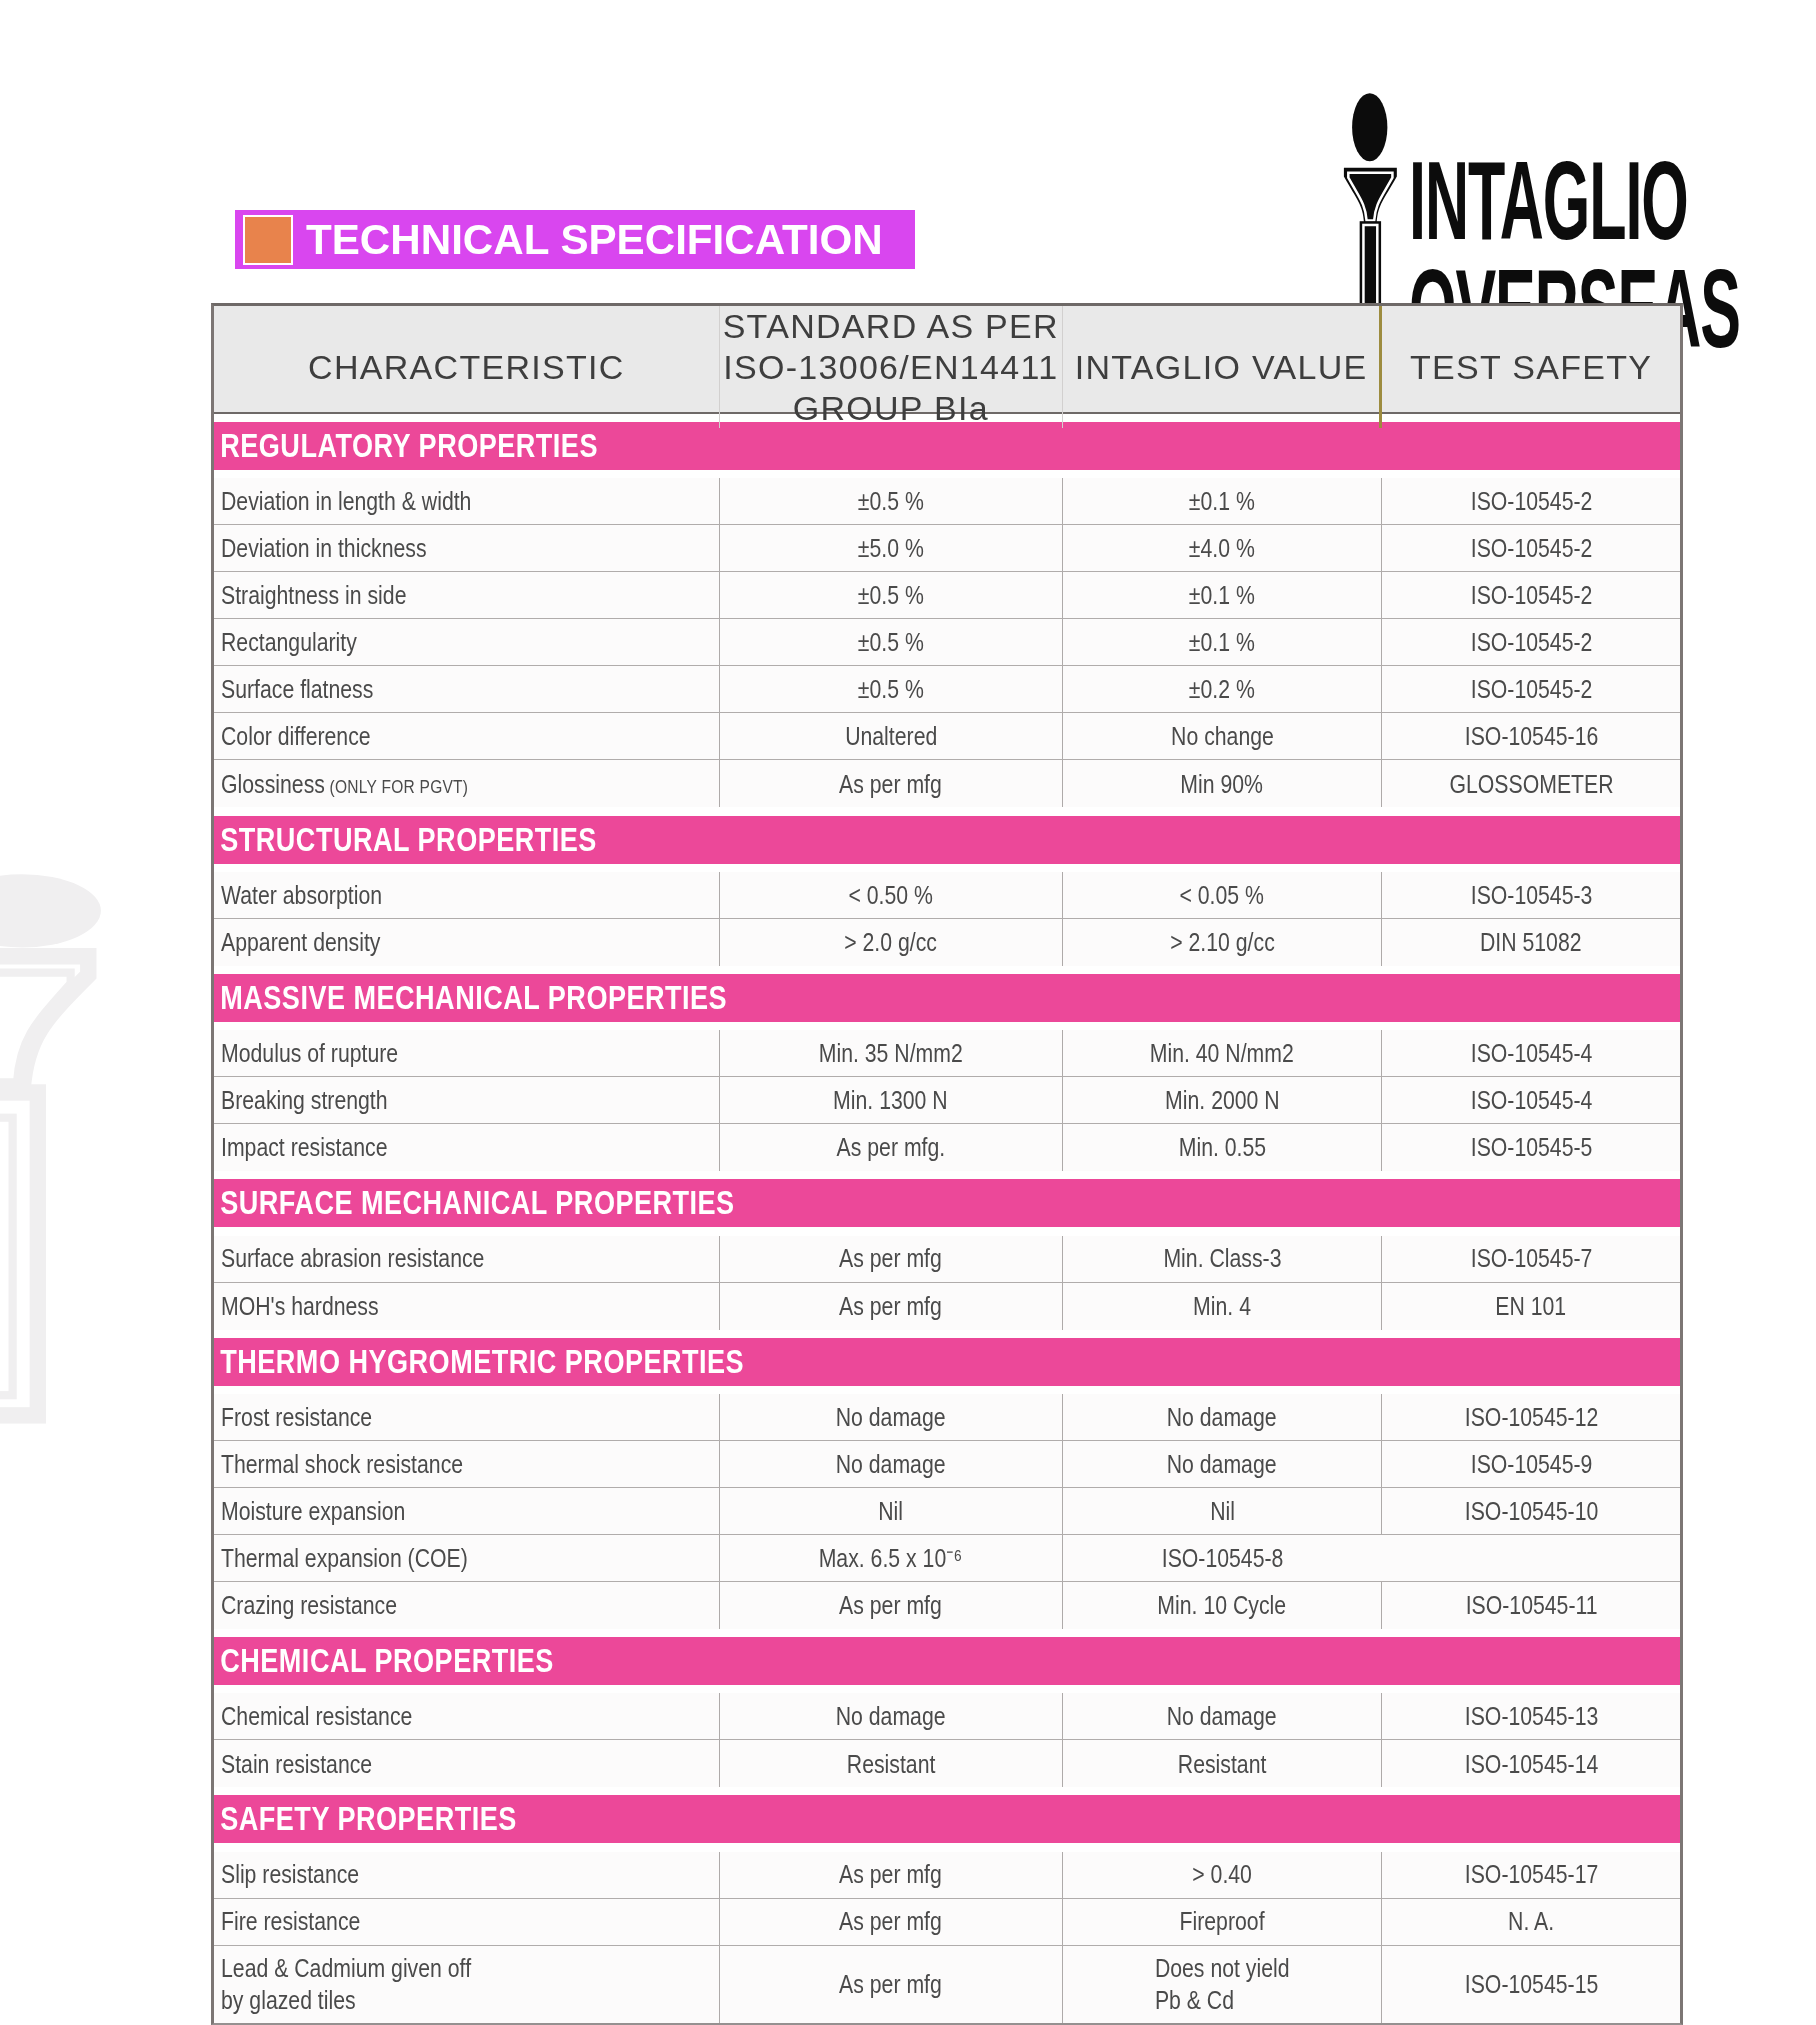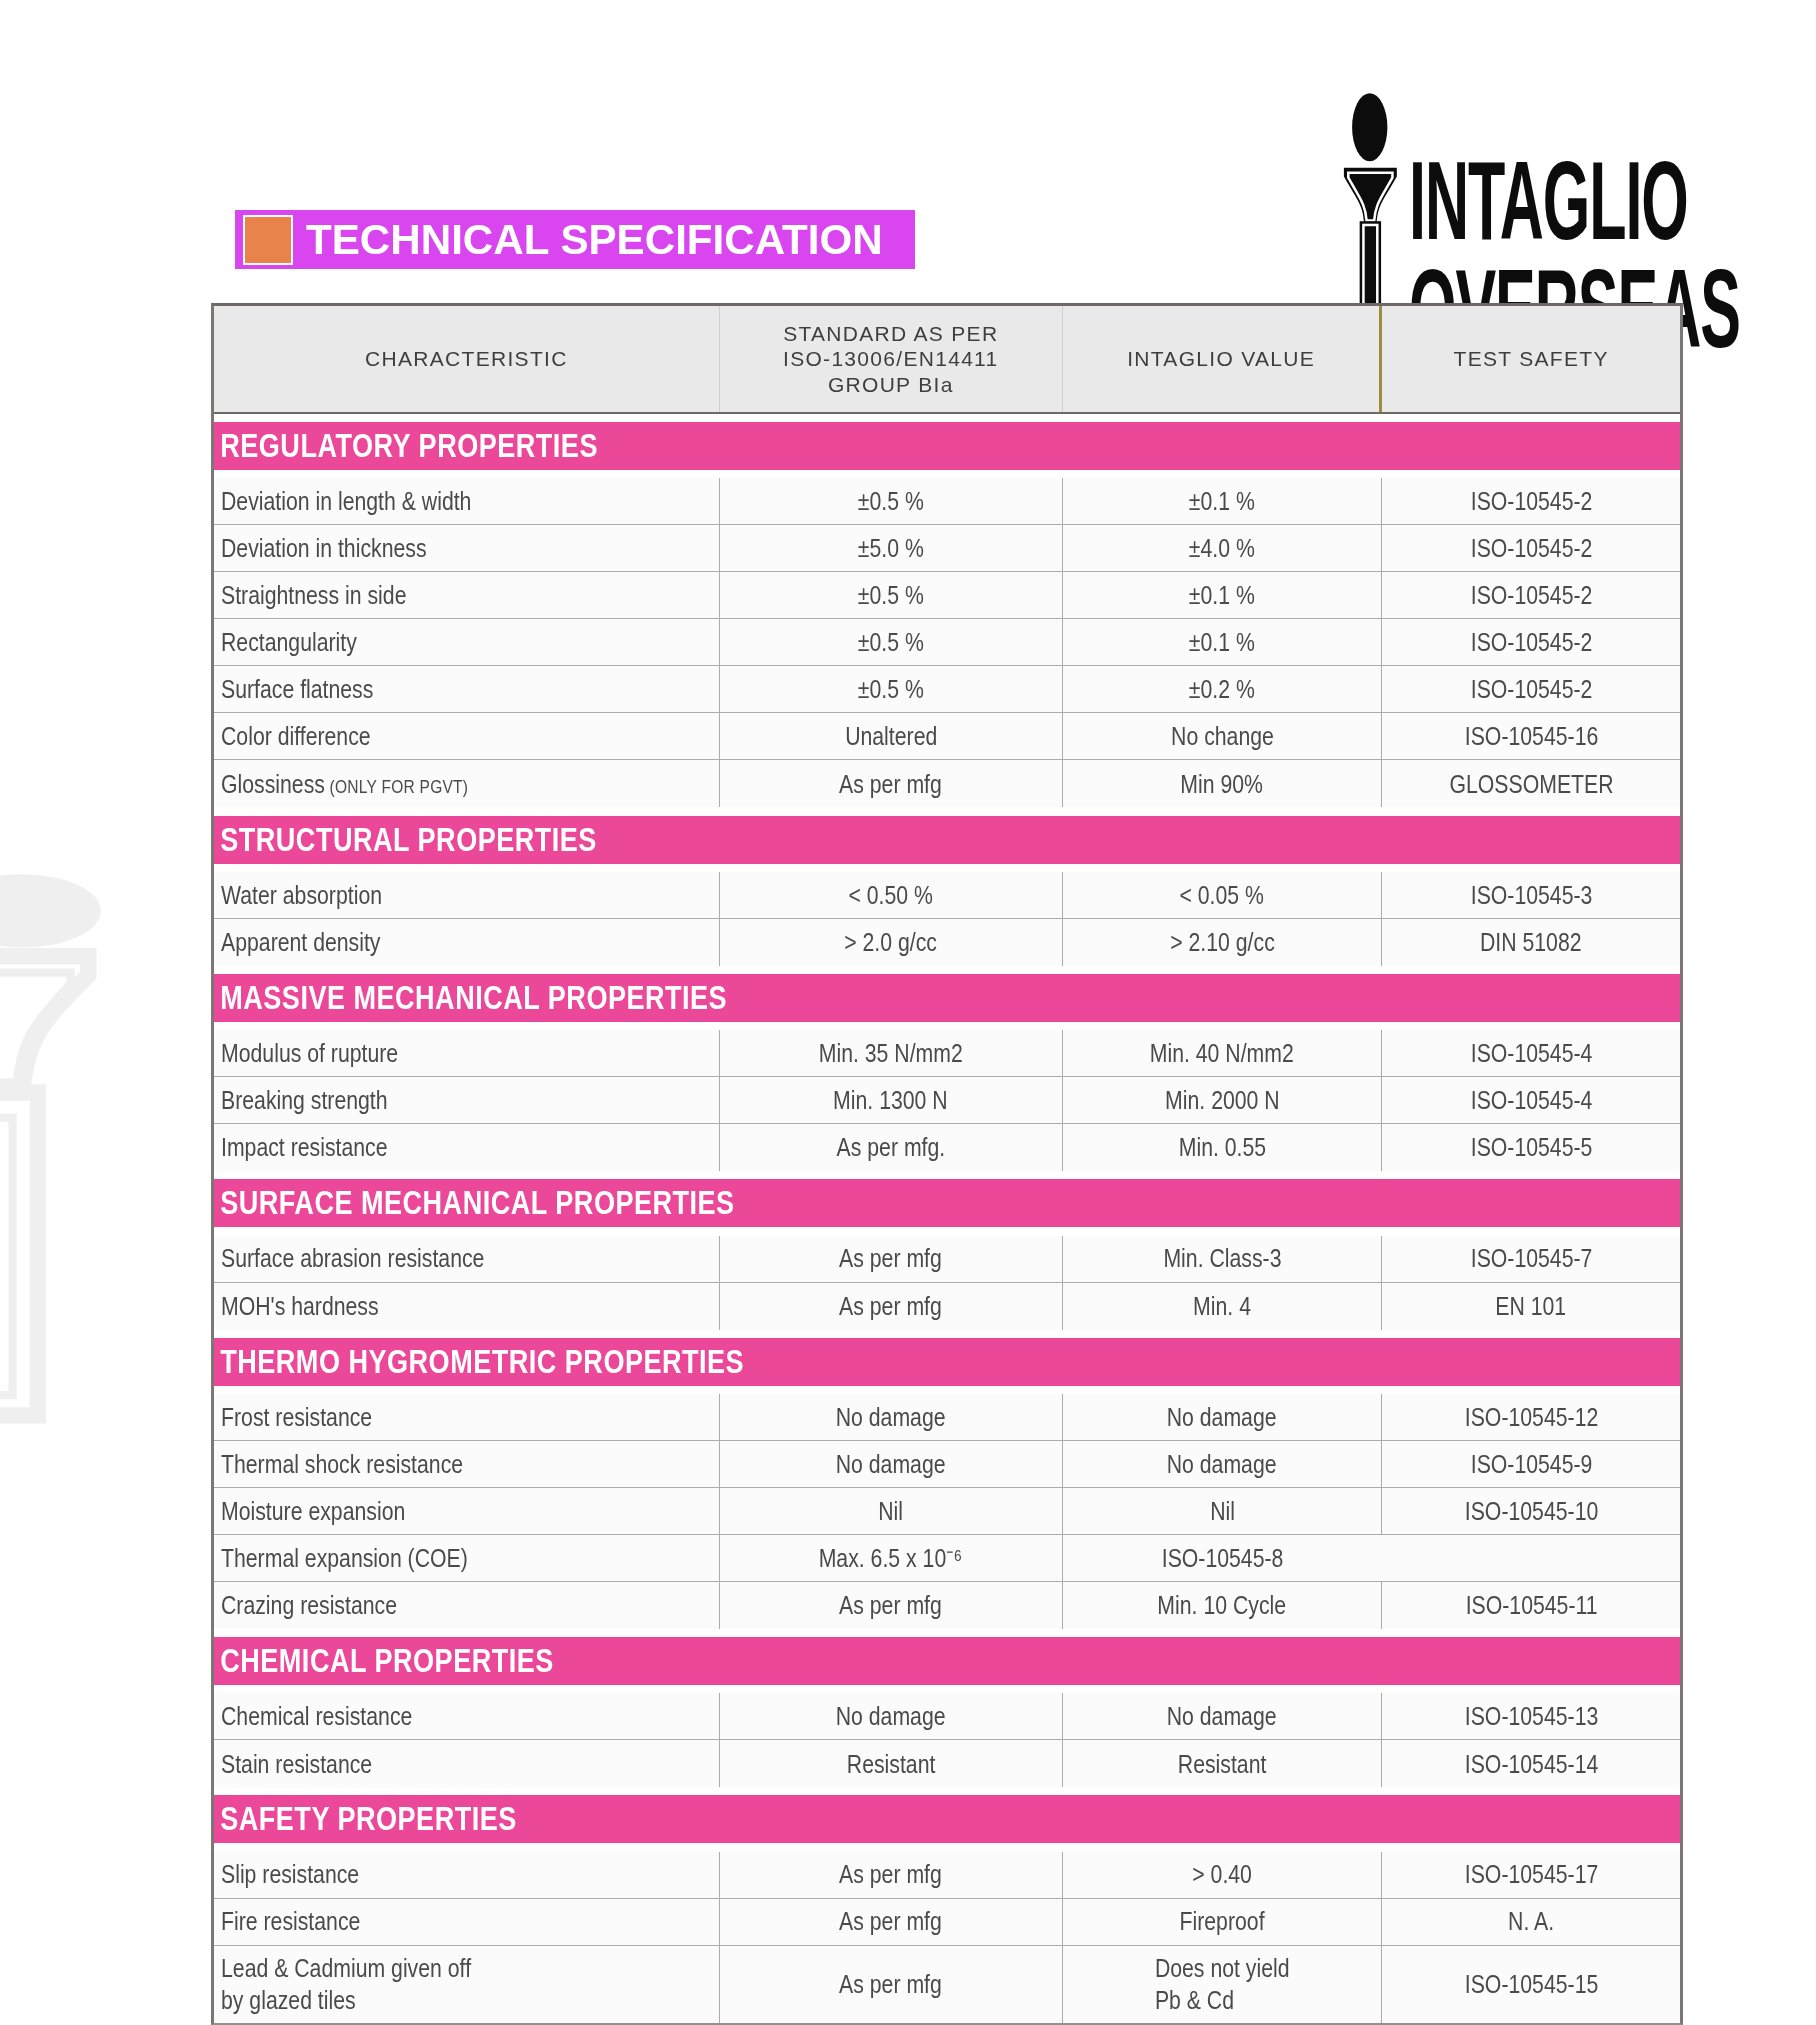--- a/index.html
+++ b/index.html
@@ -26,21 +26,21 @@
 
   
   .spec-table{position:absolute;left:211px;top:303px;width:1472px;box-sizing:border-box;
               background:#ffffff;
               border-left:3.2px solid #7c7674;border-right:3.2px solid #7c7674;
               border-top:3.2px solid #6e6967;border-bottom:2.5px solid #959090;}
   .grid4{display:grid;grid-template-columns:34.5% 23.4% 21.8% 20.3%;}
 
   .thead{background:#e9e9e9;height:108px;border-bottom:2.5px solid #6e6967;box-sizing:border-box;}
   .th{display:flex;align-items:center;justify-content:center;text-align:center;
-      font-size:21px;color:#3e3e3e;letter-spacing:1.3px;line-height:1.2;white-space:pre-line;
+      font-size:34px;color:#3e3e3e;letter-spacing:1.3px;line-height:1.2;white-space:pre-line;
       border-right:1.3px solid #d2d0cf;box-sizing:border-box;}
   .th.olive{border-right:3.2px solid #9d8c3f;}
   .th:last-child{border-right:none;}
 
   .section-bar{height:48px;margin:8.2px 0;background:#ec4899;display:flex;align-items:center;}
   .section-bar-label{color:#ffffff;font-size:33px;font-weight:700;letter-spacing:0.6px;
                      padding-left:7.6px;display:inline-block;transform:scaleX(0.82);
                      transform-origin:left center;white-space:nowrap;}
 
   .rows{display:block;}

